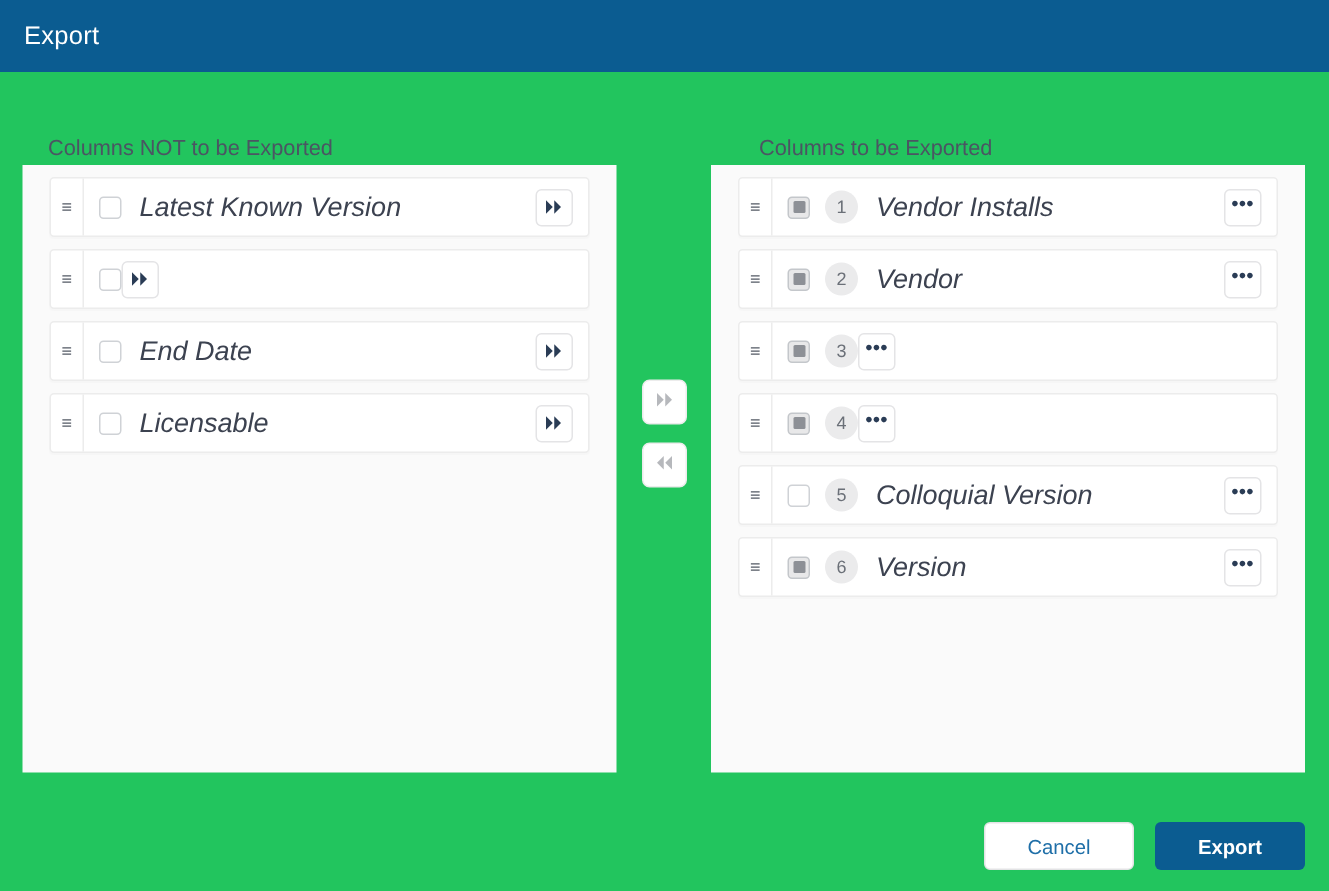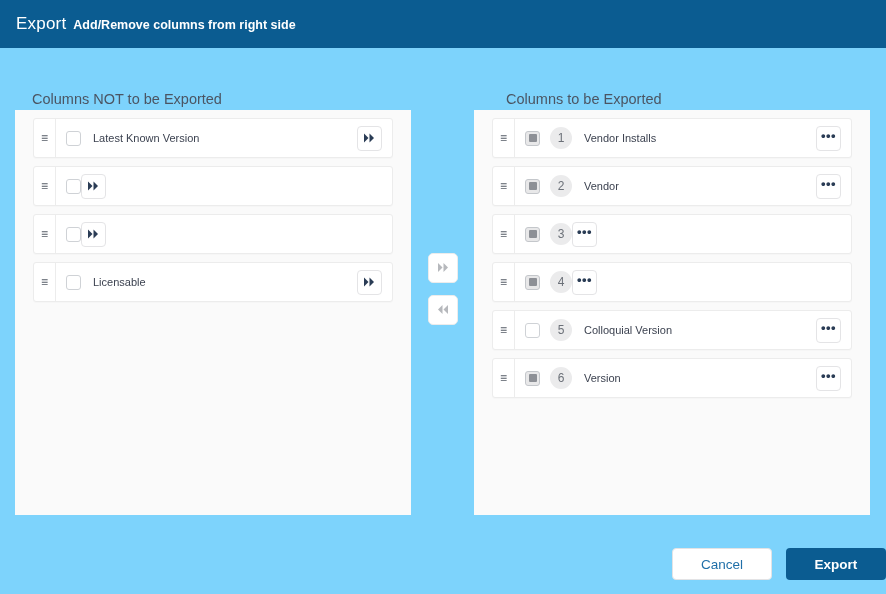--- a/index.html
+++ b/index.html
@@ -34,21 +34,21 @@
     margin-left: 7px;
     position: relative;
     top: 1px;
   }
 
   
   #body {
     position: absolute;
     left: 0; top: 48px;
     width: 886px; height: 546px;
-    background: #7dd3fc;
+    background: #22c55e;
   }
 
   .panel-heading {
     position: absolute;
     font-size: 14.5px;
     color: #4b5563;
     font-weight: 400;
     white-space: nowrap;
   }
   #heading-left  { left: 32px;  top: 43px; }
@@ -122,26 +122,27 @@
     background: #ebebec;
     color: #6b7078;
     font-size: 12px;
     display: flex;
     align-items: center;
     justify-content: center;
   }
 
   .row-label {
     margin-left: 12px;
-    font-size: 11px;
+    font-size: 18px;
     color: #3c4250;
     white-space: nowrap;
     overflow: hidden;
     text-overflow: ellipsis;
     flex: 1 1 auto;
+    font-style: italic;
   }
 
   .row-btn {
     flex: none;
     width: 25px; height: 25px;
     margin-right: 10px;
     border: 1px solid #e4e4e6;
     border-radius: 4px;
     background: #ffffff;
     display: flex;
@@ -185,21 +186,21 @@
 
   
   #footer {
     position: absolute;
     left: 0;
     top: 500px;
     width: 886px;
     display: flex;
     justify-content: flex-end;
     align-items: flex-start;
-    padding-right: 0;
+    padding-right: 16px;
     gap: 14px;
   }
   #cancel-button {
     width: 100px; height: 32px;
     border: 1px solid #e3e3e5;
     border-radius: 4px;
     background: #ffffff;
     color: #1f6fa8;
     font-size: 13.5px;
     font-family: "Liberation Sans", sans-serif;
@@ -215,21 +216,20 @@
     font-weight: bold;
     font-family: "Liberation Sans", sans-serif;
     cursor: pointer;
   }
 </style>
 </head>
 <body>
 
 <div id="header">
   <span class="title">Export</span>
-  <span class="subtitle">Add/Remove columns from right side</span>
 </div>
 
 <div id="body">
 
   <div class="panel-heading" id="heading-left">Columns NOT to be Exported</div>
 
   <div class="panel-heading" id="heading-right">Columns to be Exported</div>
 
   <div class="panel" id="panel-left">
       <div class="row">
@@ -253,20 +253,21 @@
             <svg width="13" height="10" viewBox="0 0 13 10" aria-hidden="true">
               <path d="M1 0.5 L5.5 5 L1 9.5 Z" fill="currentColor"></path>
               <path d="M6.5 0.5 L11 5 L6.5 9.5 Z" fill="currentColor"></path>
             </svg>
           </span>
         </div>
       </div>
       <div class="row">
         <div class="drag-handle">≡</div>
         <div class="cb"></div>
+        <div class="row-label">End Date</div>
         <div class="row-btn">
           <span>
             <svg width="13" height="10" viewBox="0 0 13 10" aria-hidden="true">
               <path d="M1 0.5 L5.5 5 L1 9.5 Z" fill="currentColor"></path>
               <path d="M6.5 0.5 L11 5 L6.5 9.5 Z" fill="currentColor"></path>
             </svg>
           </span>
         </div>
       </div>
       <div class="row">

